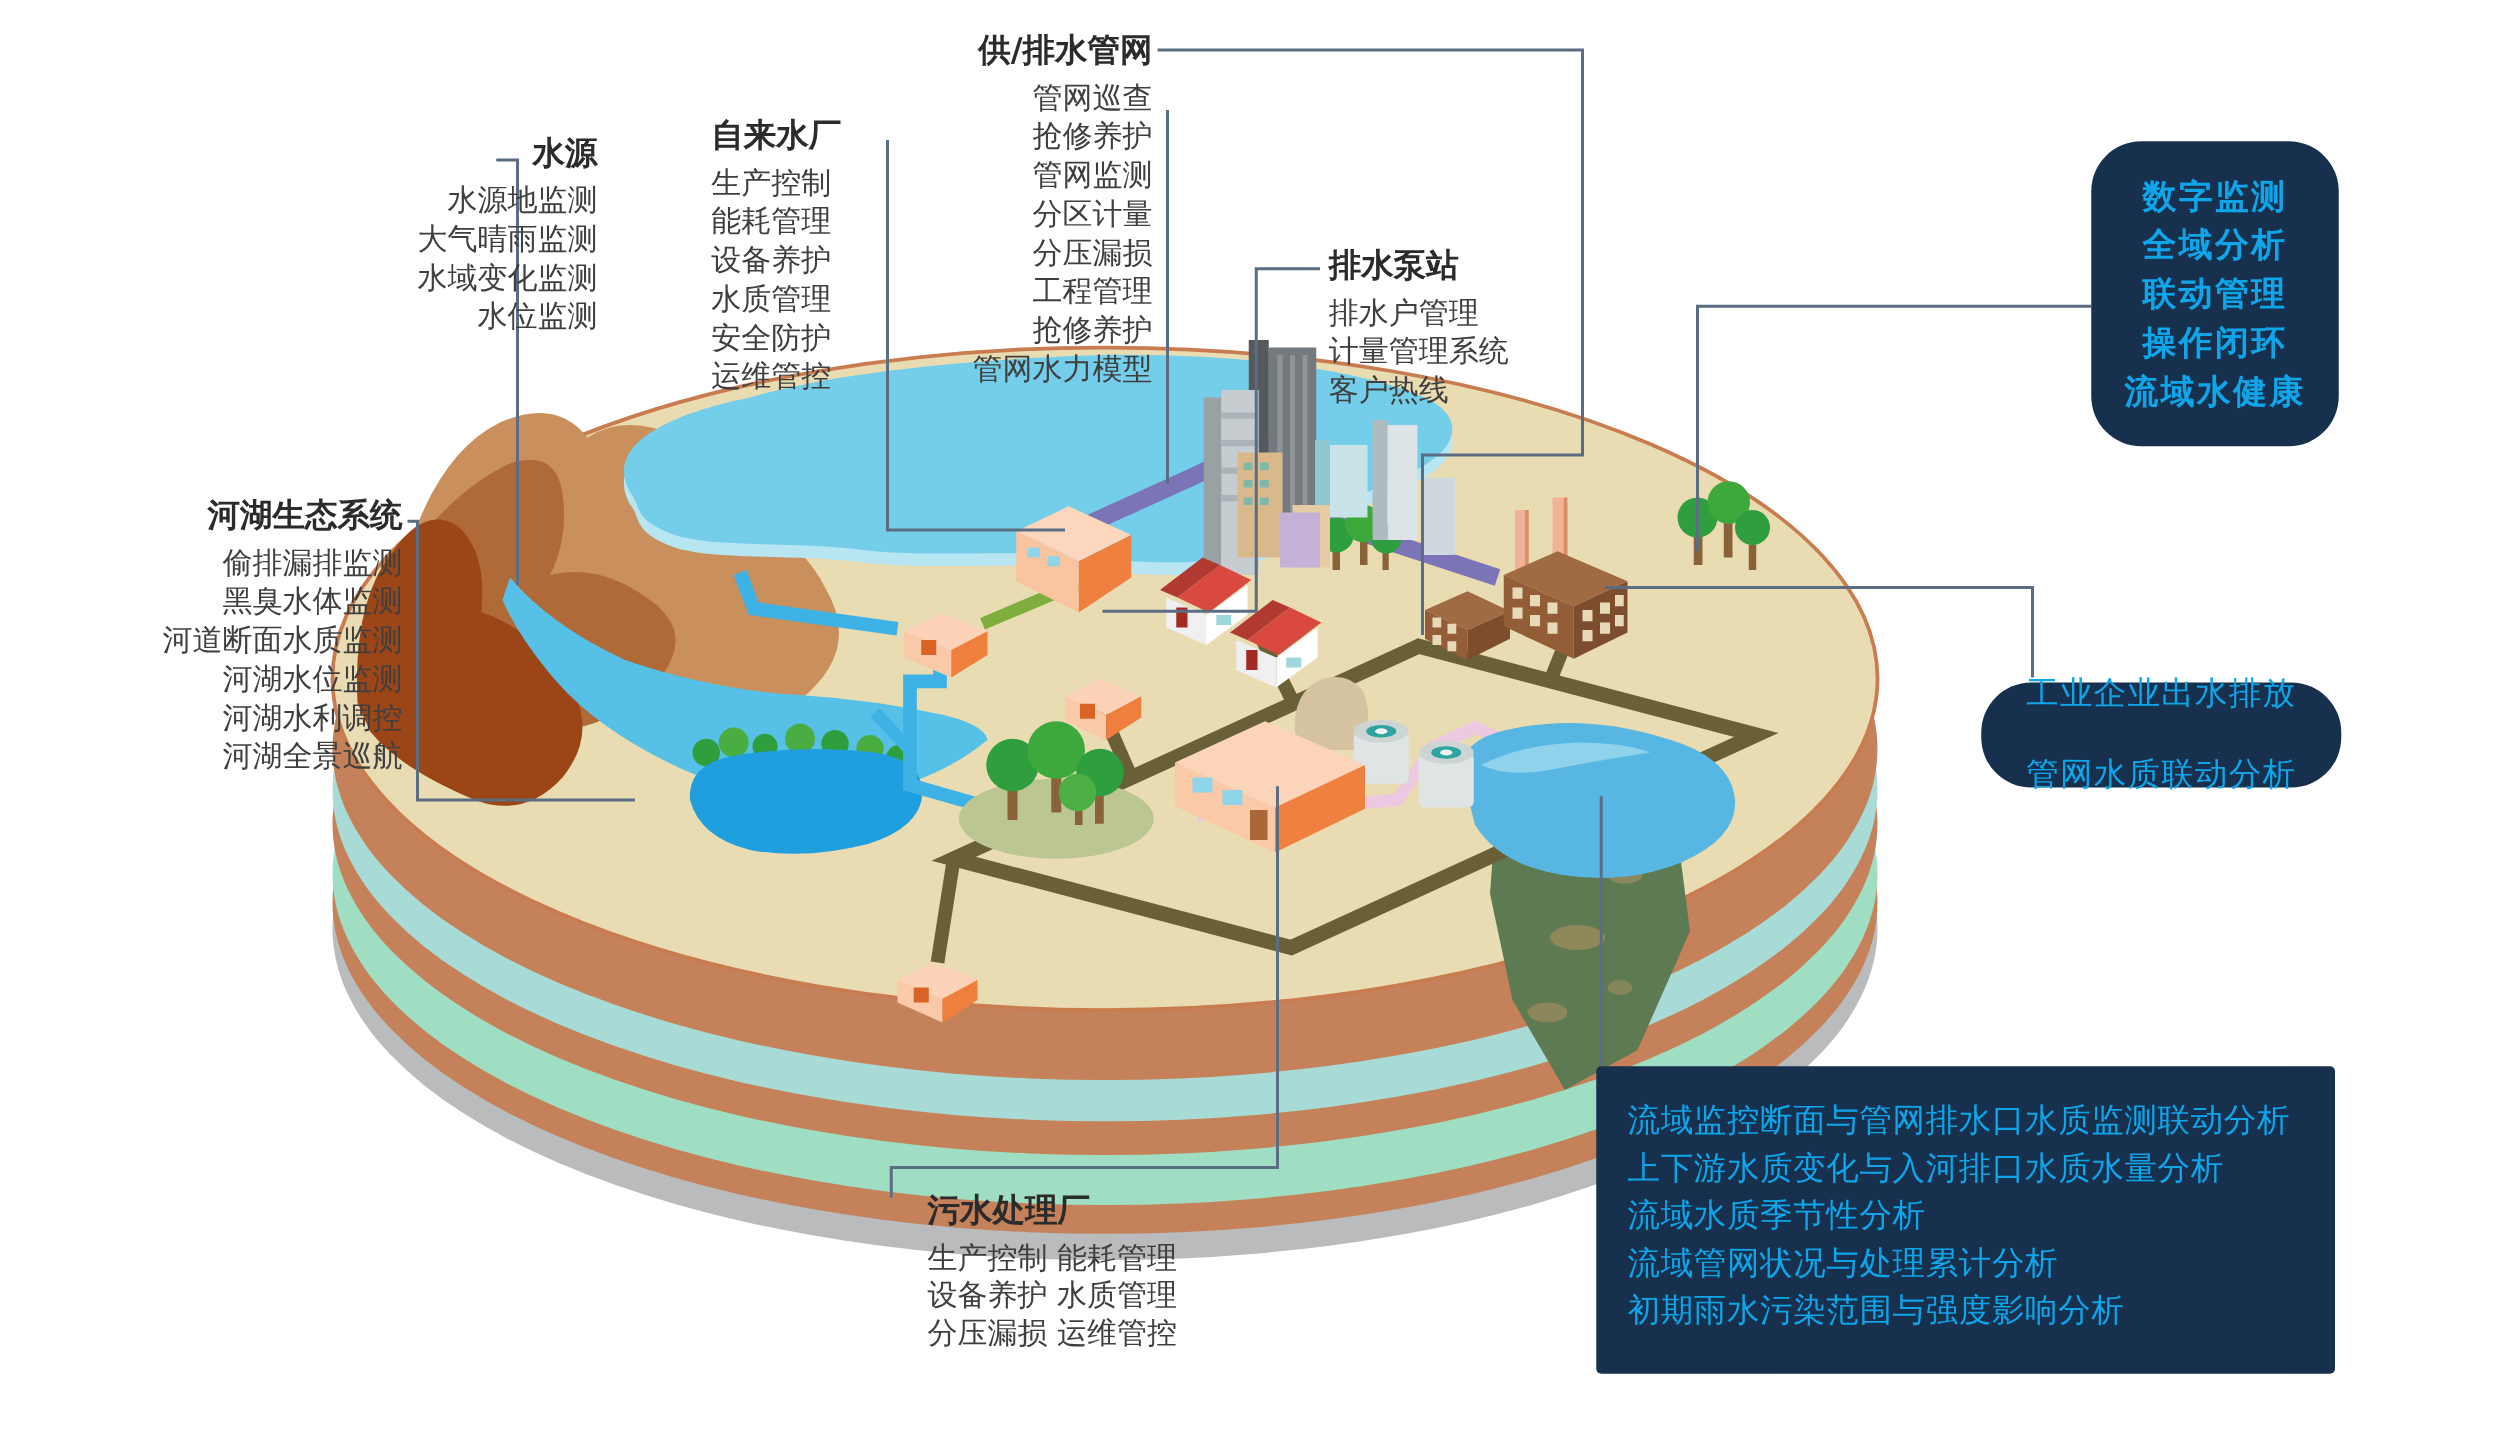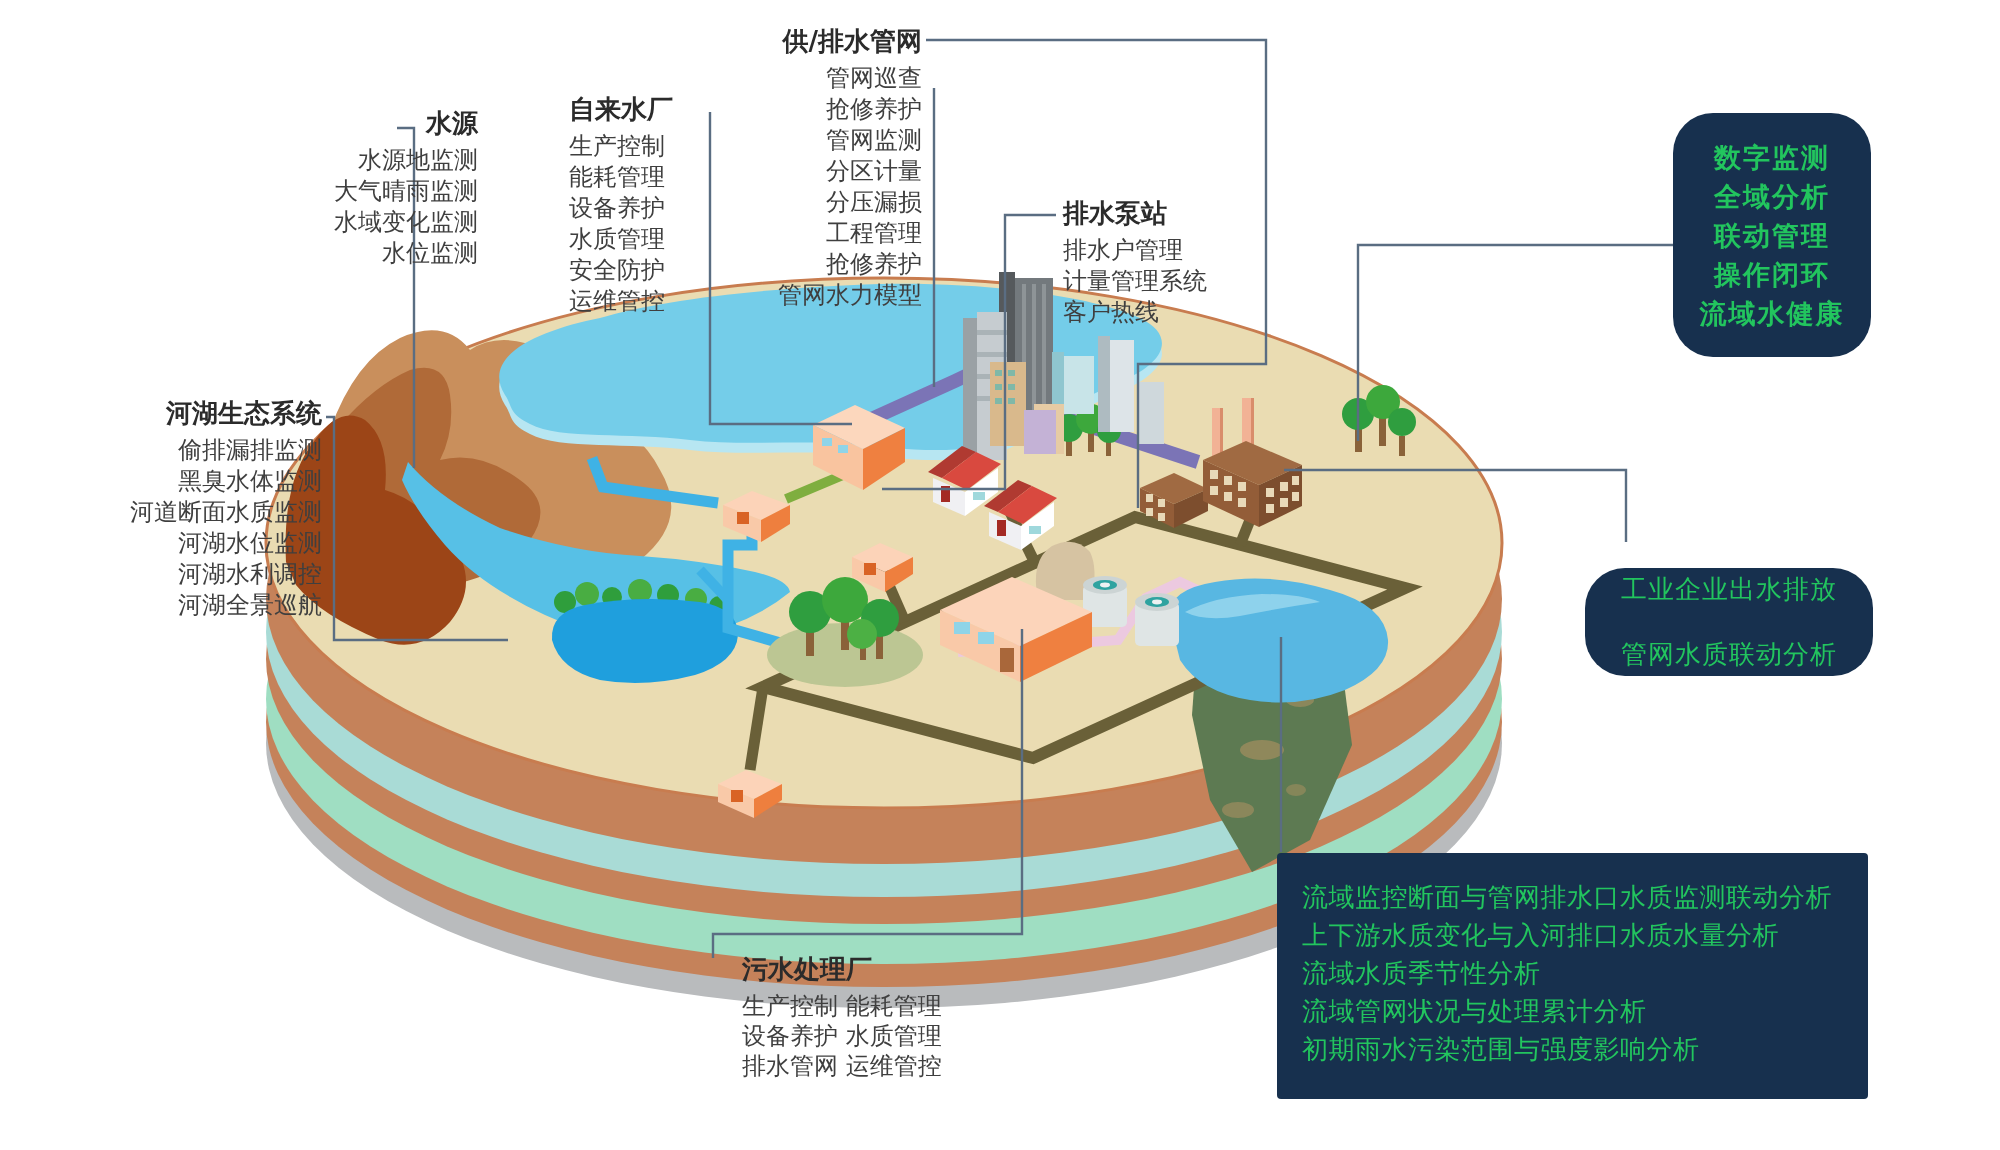--- a/index.html
+++ b/index.html
@@ -18,28 +18,28 @@
   .t-left{text-align:left;}
 
   .lbl-water-source  {top:110px; right:1522px;}
   .lbl-water-plant   {top:96px;  left:569px;}
   .lbl-pipe-network  {top:28px;  right:1078px;}
   .lbl-pump-station  {top:200px; left:1063px;}
   .lbl-river-lake    {top:400px; right:1678px;}
   .lbl-sewage-plant  {top:956px; left:742px; line-height:30px;}
 
   
-  .panel{position:absolute;background:#17304e;color:#22c55e;white-space:nowrap;}
+  .panel{position:absolute;background:#17304e;color:#0ea5e9;white-space:nowrap;}
   .panel-capabilities{
     left:1673px;top:113px;width:198px;height:244px;border-radius:40px;
     display:flex;flex-direction:column;align-items:center;justify-content:center;
     font-size:27px;font-weight:700;line-height:39px;letter-spacing:2px;
   }
   .panel-industrial{
-    left:1585px;top:568px;width:288px;height:108px;border-radius:40px;
+    left:1585px;top:546px;width:288px;height:84px;border-radius:40px;
     display:flex;flex-direction:column;align-items:center;justify-content:center;
     font-size:26px;line-height:41px;letter-spacing:1px;gap:24px;
   }
   .panel-analysis{
     left:1277px;top:853px;width:591px;height:246px;border-radius:4px;
     box-sizing:border-box;padding:25px 0 0 25px;
     font-size:26px;line-height:38px;letter-spacing:0.5px;
   }
 </style>
 </head>
@@ -319,21 +319,21 @@
     <div>河道断面水质监测</div>
     <div>河湖水位监测</div>
     <div>河湖水利调控</div>
     <div>河湖全景巡航</div>
   </div>
 
   <div class="lbl t-left lbl-sewage-plant">
     <div class="lbl-title">污水处理厂</div>
     <div>生产控制 能耗管理</div>
     <div>设备养护 水质管理</div>
-    <div>排水管网 运维管控</div>
+    <div>分压漏损 运维管控</div>
   </div>
 
   <div class="panel panel-capabilities">
     <div>数字监测</div>
     <div>全域分析</div>
     <div>联动管理</div>
     <div>操作闭环</div>
     <div>流域水健康</div>
   </div>
 

